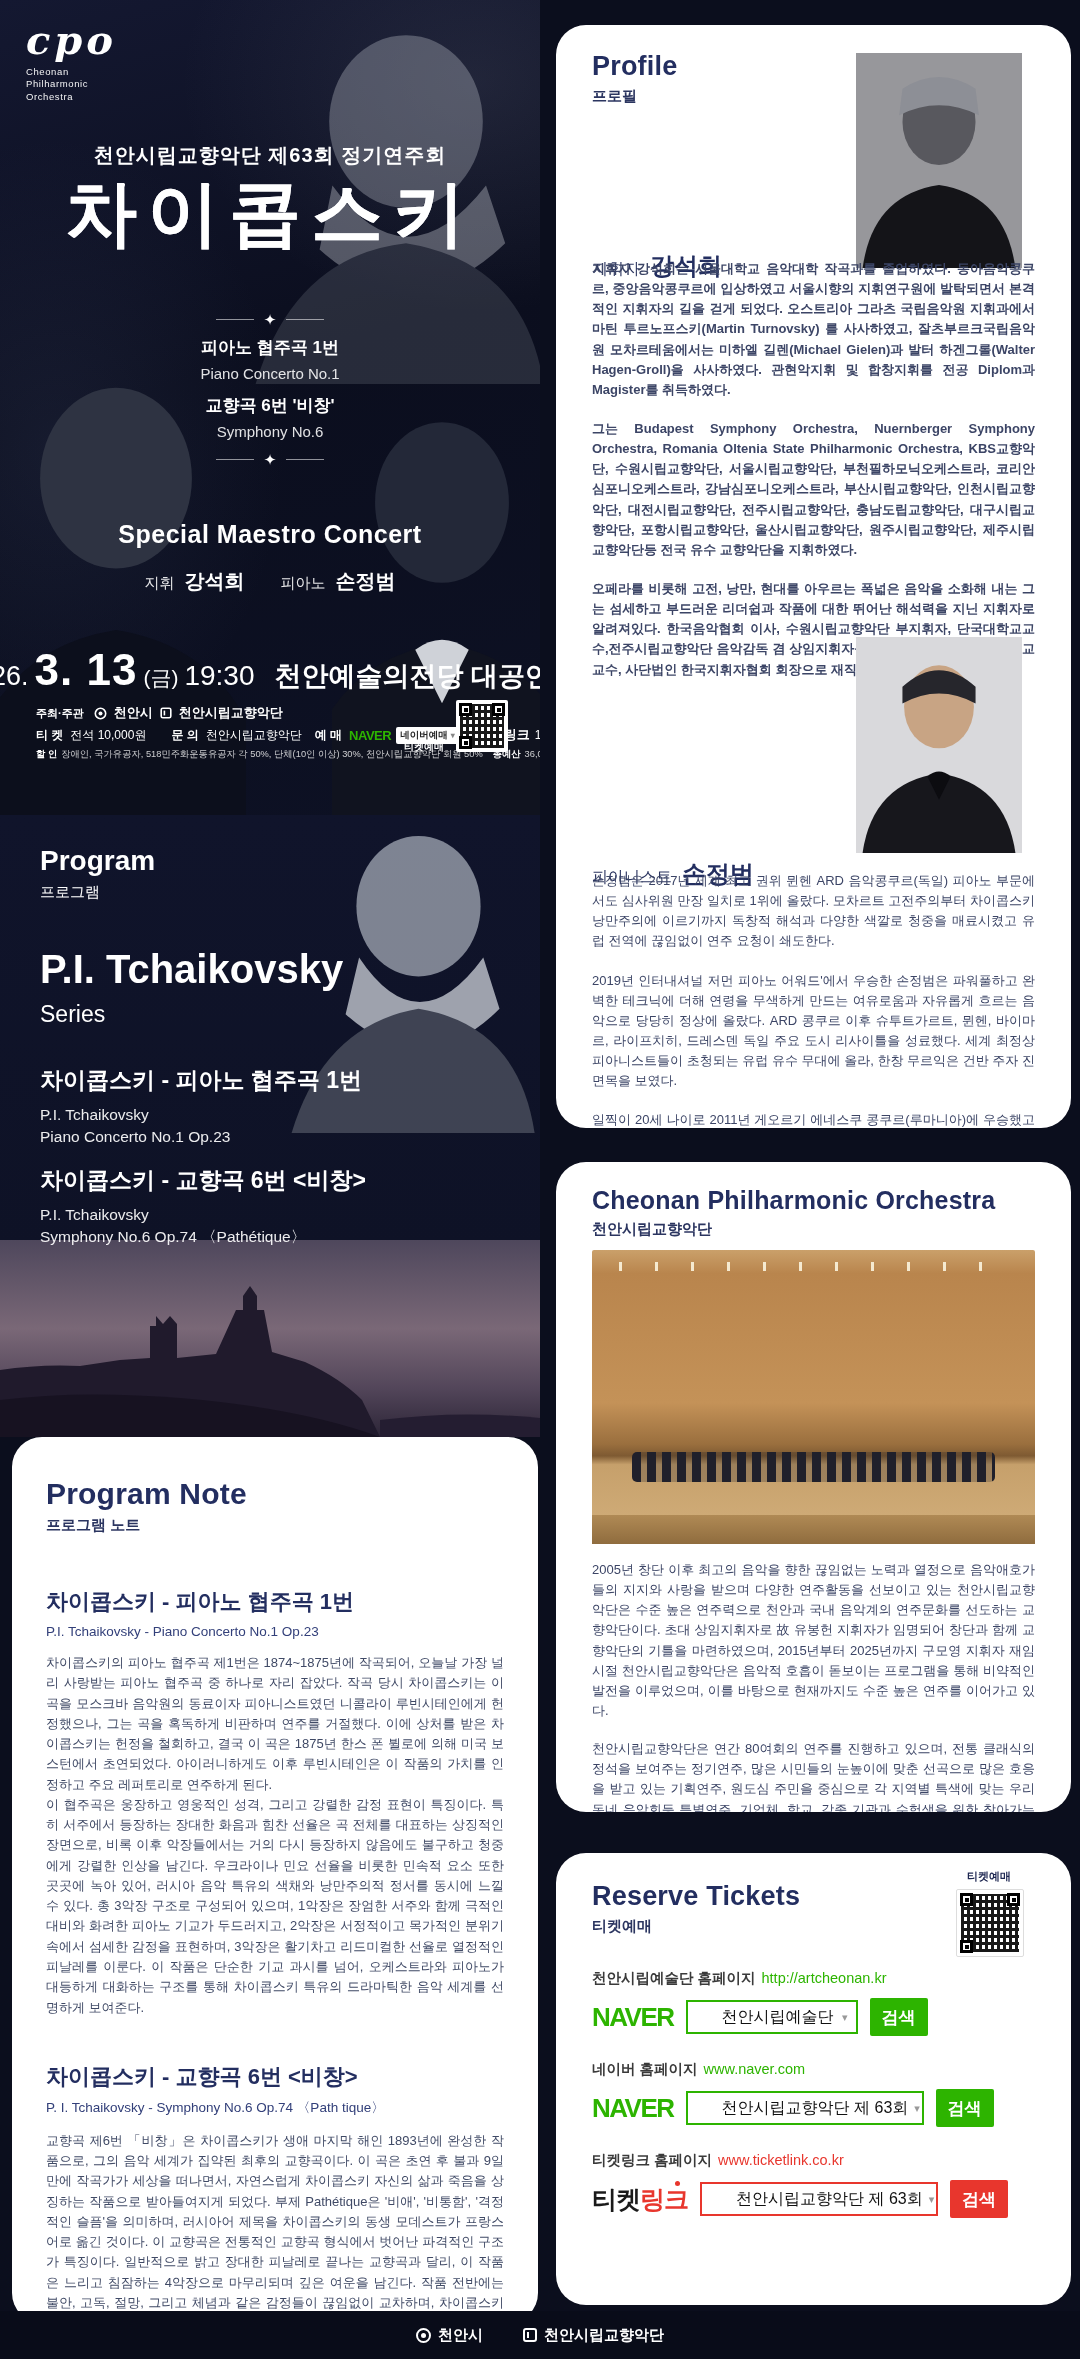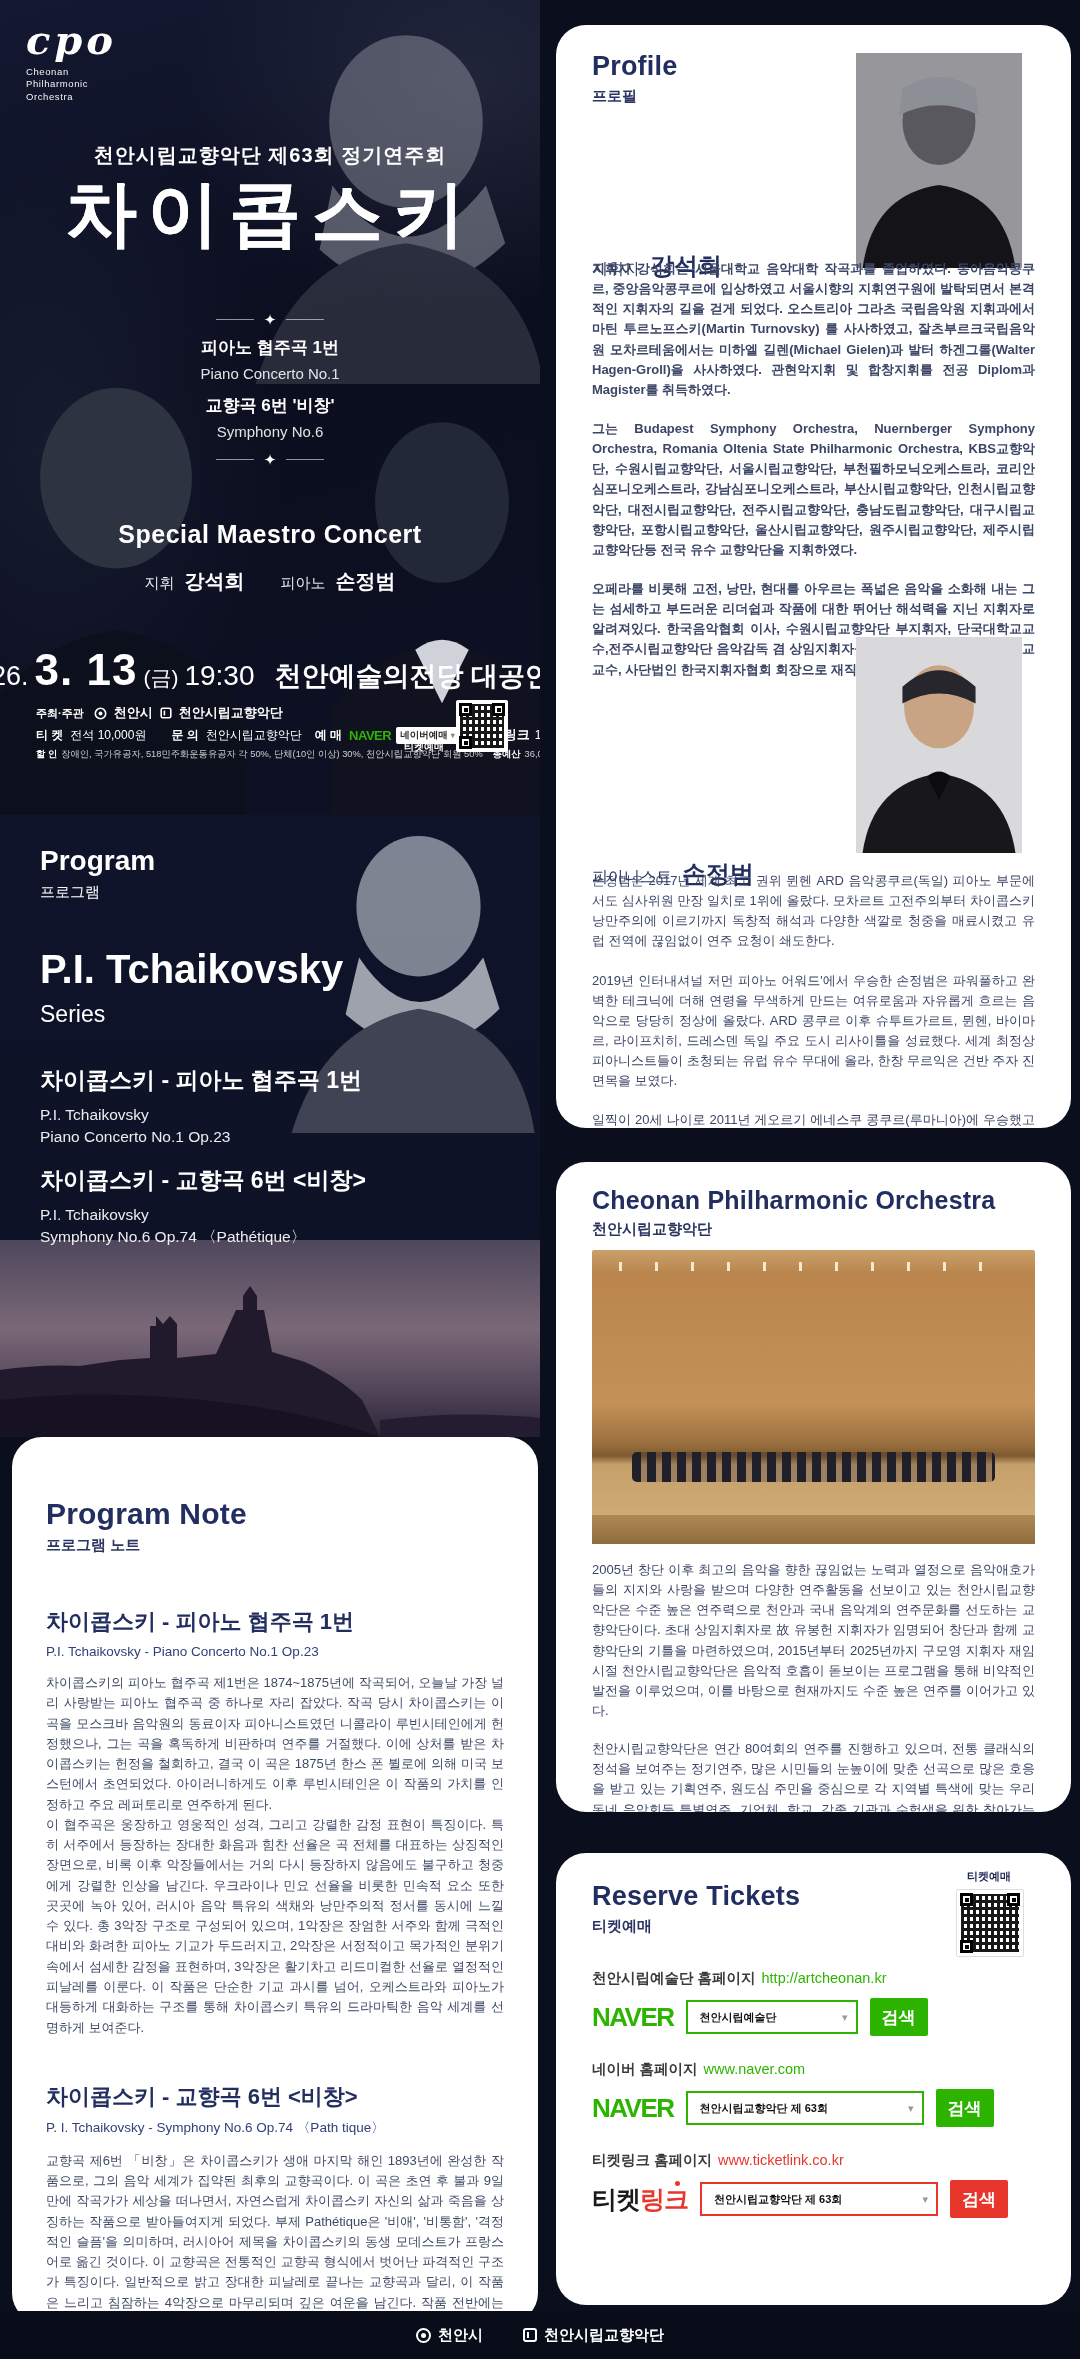--- a/index.html
+++ b/index.html
@@ -91,21 +91,21 @@
   .castle-strip{position:absolute;left:0;top:425px;width:540px;height:197px;z-index:2;
     background:linear-gradient(180deg,#4e475c 0%,#7a6877 45%,#53465a 75%,#2c2537 100%);}
   .castle-strip svg{width:100%;height:100%;display:block;}
 
   
   .card{position:absolute;background:#fff;border-radius:30px;box-sizing:border-box;overflow:hidden;}
   .card-h-en{font-size:27px;font-weight:800;color:#232e60;letter-spacing:.2px;}
   .card-h-ko{font-size:15px;font-weight:600;color:#2b3560;margin-top:5px;}
 
   
-  .note-card{left:12px;top:1437px;width:526px;height:886px;padding:60px 34px;}
+  .note-card{left:12px;top:1437px;width:526px;height:886px;padding:40px 34px;}
   .note-block .nt-ko{font-size:22px;font-weight:700;color:#232e60;}
   .note-block .nt-en{font-size:13.5px;font-weight:500;color:#33407a;margin-top:7px;}
   .note-body{font-size:13px;line-height:1.56;color:#404a66;margin-top:14px;
     text-align:justify;white-space:pre-line;}
   .nb1{margin-top:52px;} .nb2{margin-top:44px;}
 
   
   .profile-card{left:556px;top:25px;width:515px;height:1103px;}
   .profile-card .hdr{position:absolute;left:36px;top:26px;}
   .photo{position:absolute;overflow:hidden;}
@@ -153,21 +153,21 @@
   .search-line{display:flex;align-items:center;margin-top:10px;gap:12px;}
   .brand-naver{font-size:26px;font-weight:900;color:#2db400;letter-spacing:-1.5px;}
   .brand-tl{font-size:25px;font-weight:900;letter-spacing:-1px;}
   .brand-tl .b{color:#1a1a1a;} .brand-tl .r{color:#e8362d;position:relative;}
   .brand-tl .r::after{content:"";position:absolute;right:8px;top:-4px;width:5px;height:5px;
     background:#e8362d;border-radius:50%;}
   .search-box{display:flex;align-items:center;justify-content:space-between;height:34px;
     box-sizing:border-box;padding:0 8px 0 12px;background:#fff;}
   .bx-green{border:2px solid #2db400;} .bx-red{border:2px solid #e8362d;}
   .bx-w1{width:172px;} .bx-w2{width:238px;}
-  .search-q{font-size:11px;font-weight:700;color:#111;white-space:nowrap;}
+  .search-q{font-size:16px;font-weight:400;color:#111;white-space:nowrap;margin-left:22px;}
   .search-caret{font-size:11px;color:#999;margin-left:6px;}
   .search-btn{height:38px;min-width:58px;display:flex;align-items:center;justify-content:center;
     color:#fff;font-size:17px;font-weight:700;border-radius:2px;}
   .btn-green{background:#2db400;} .btn-red{background:#e8362d;}
 
   
   .footer{position:absolute;left:0;top:2311px;width:1080px;height:48px;background:#090c19;
     display:flex;align-items:center;justify-content:center;gap:40px;color:#fff;z-index:4;}
   .f-item{display:flex;align-items:center;gap:7px;font-size:15px;font-weight:700;}
   .ic-swirl{position:relative;width:15px;height:15px;border:2px solid #fff;border-radius:50%;

